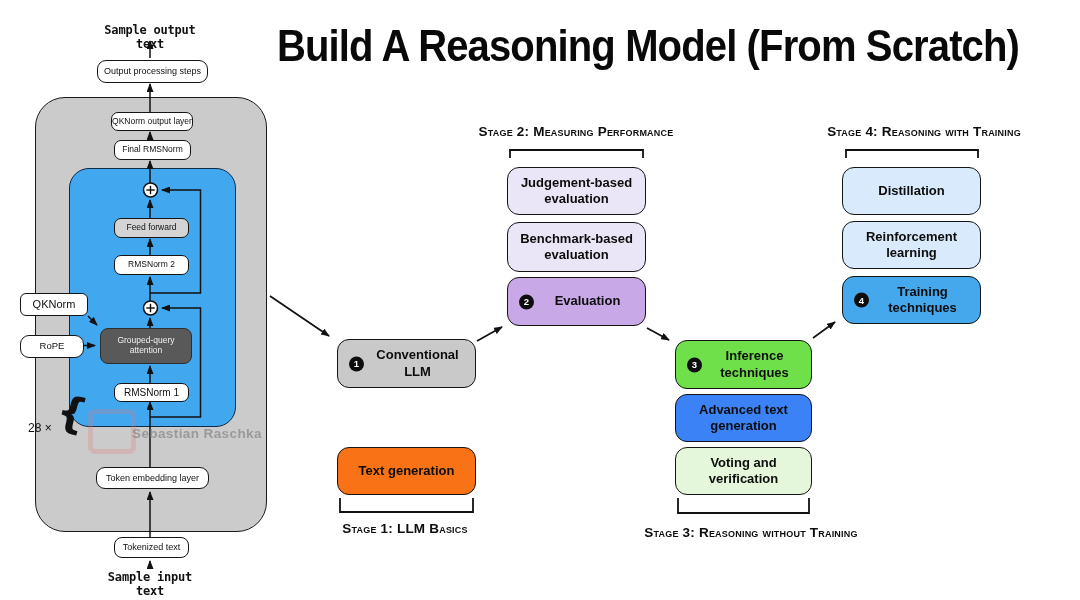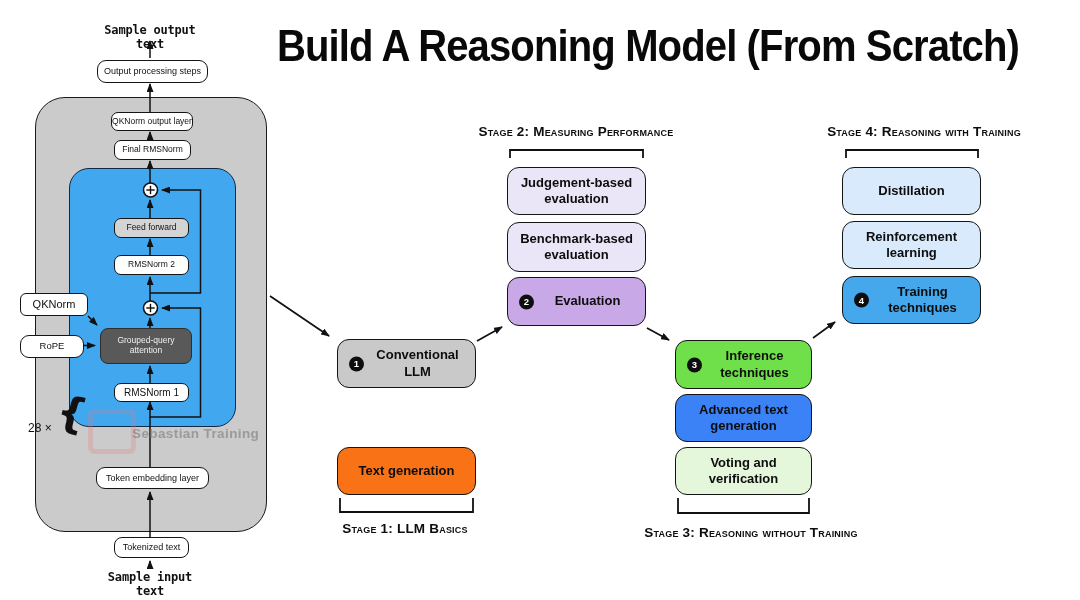--- a/index.html
+++ b/index.html
@@ -139,21 +139,21 @@
   </div>
 
   <div class="lbox" style="left:114px;top:383px;width:73px;height:17px;font-size:10px;">
     <span>RMSNorm 1</span>
   </div>
 
   <div id="repeat-brace">{</div>
   <div id="repeat-label">28 ×</div>
 
   <div id="watermark-logo"></div>
-  <div id="watermark">Sebastian Training</div>
+  <div id="watermark">Sebastian Raschka</div>
 
   <div class="lbox" style="left:96px;top:467px;width:111px;height:20px;border-radius:9px;">
     <span>Token embedding layer</span>
   </div>
 
   <div class="lbox" style="left:114px;top:537px;width:73px;height:19px;border-radius:8px;">
     <span>Tokenized text</span>
   </div>
 
   <div class="abs mono" style="left:92px;top:570px;width:116px;">Sample input text</div>

